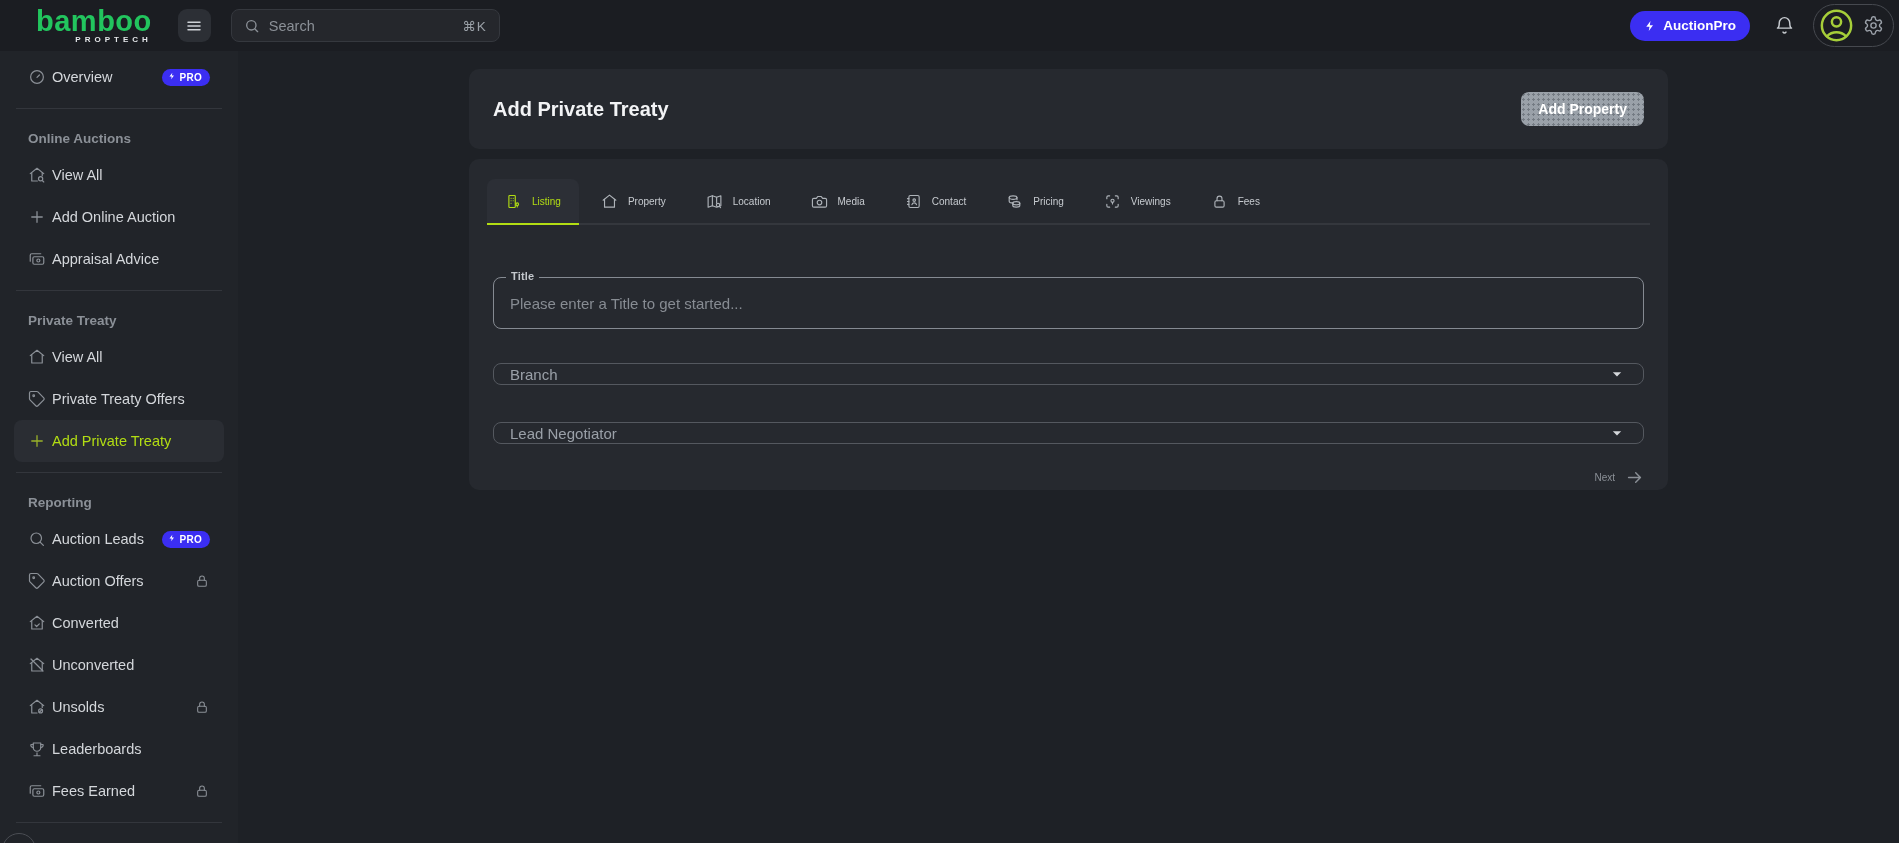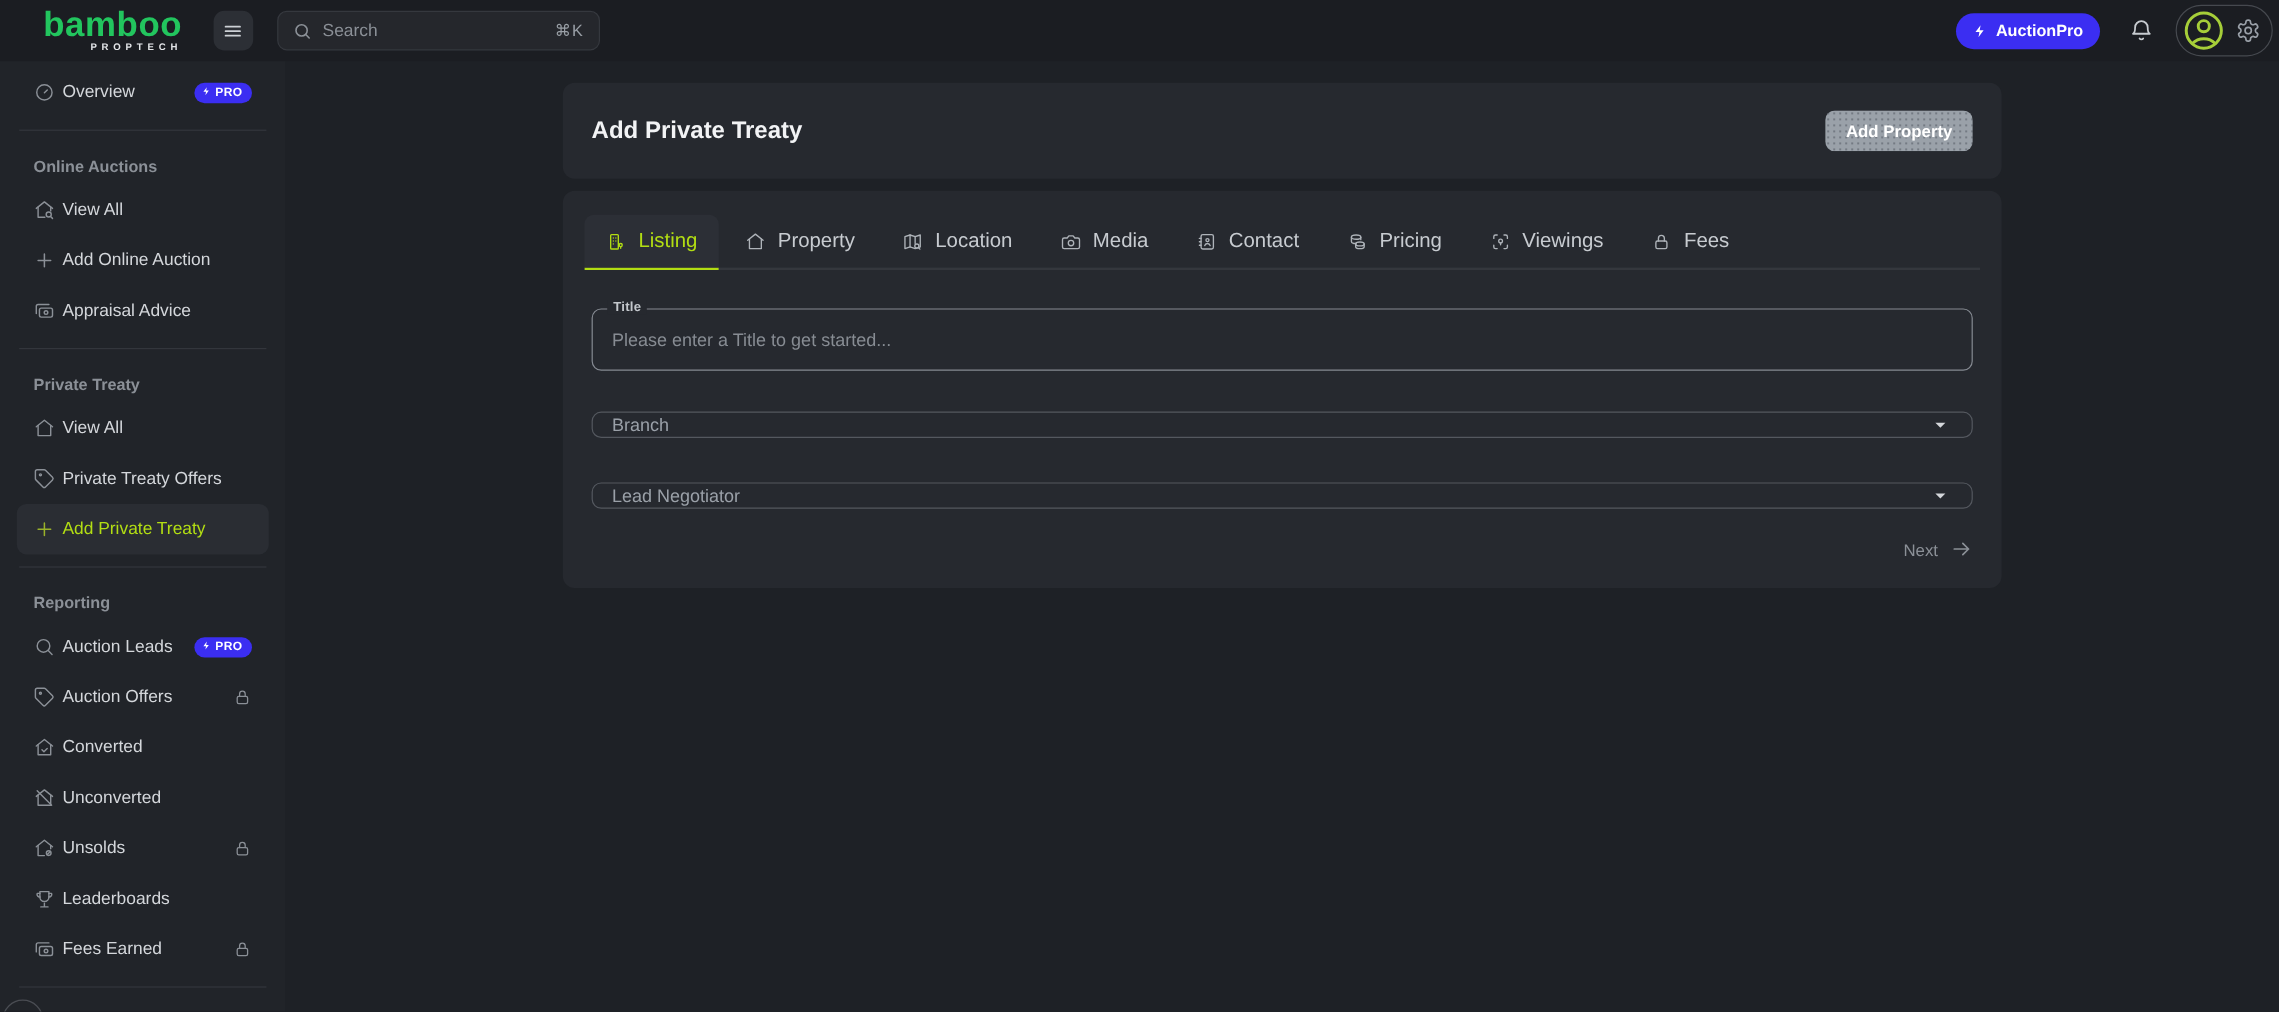--- a/index.html
+++ b/index.html
@@ -89,49 +89,49 @@
     height:34px; padding:0 17px; border-radius:8px; color:#ffffff; font-size:14px; font-weight:700;
     background-color:#9aa1a9;
     background-image:radial-gradient(rgba(45,50,60,0.35) 1px, transparent 1.2px);
     background-size:5px 5px; cursor:pointer; display:flex; align-items:center;
   }
 
   .form-card { height:331px; padding:20px 24px 0 24px; }
   .tabs { display:flex; gap:4px; border-bottom:2px solid #34373d; margin:0 -6px; }
   .tab {
     height:46px; padding:0 18px; display:flex; align-items:center; gap:10px;
-    font-size:17px; color:#c7cbd0; cursor:pointer;
+    font-size:10px; color:#c7cbd0; cursor:pointer;
     border-bottom:2px solid transparent; margin-bottom:-2px; border-radius:8px 8px 0 0;
   }
   .tab .tab-icon { color:#aeb3b9; }
   .tab.active { background:#2c2f36; color:#b2dd13; border-bottom-color:#b2dd13; }
   .tab.active .tab-icon { color:#b2dd13; }
 
-  .title-field { position:relative; margin-top:32px; }
+  .title-field { position:relative; margin-top:52px; }
   .title-field input {
     width:100%; height:52px; background:transparent; border:1px solid #858a92;
     border-radius:8px; padding:0 16px; color:#d4d7db; font-size:15px; font-family:inherit; outline:none;
   }
   .title-field input::placeholder { color:#878c93; }
   .float-label {
     position:absolute; top:-7px; left:13px; background:#26292f; padding:0 5px;
     font-size:11px; font-weight:700; color:#c3c7cc; letter-spacing:0.2px;
   }
 
   .select-row { display:flex; gap:37px; margin-top:34px;flex-direction:column; }
   .select {
     flex:1; height:51px; border:1px solid #54585f; border-radius:8px;
     display:flex; align-items:center; justify-content:space-between;
     padding:0 16px; cursor:pointer;
   }
   .select-label { font-size:15px; color:#9aa0a8; }
   .select-caret { color:#d4d7db; }
 
   .next-row { display:flex; justify-content:flex-end; align-items:center; gap:10px; margin-top:24px; color:#8b9097; }
-  .next-label { font-size:14px; cursor:pointer; }
+  .next-label { font-size:10px; cursor:pointer; }
   .next-arrow { color:#8b9097; cursor:pointer; }
 </style>
 </head>
 <body>
 
 <div class="topbar">
   <div class="logo">
     <span class="logo-word">bamboo</span>
     <span class="logo-sub">PROPTECH</span>
   </div>

